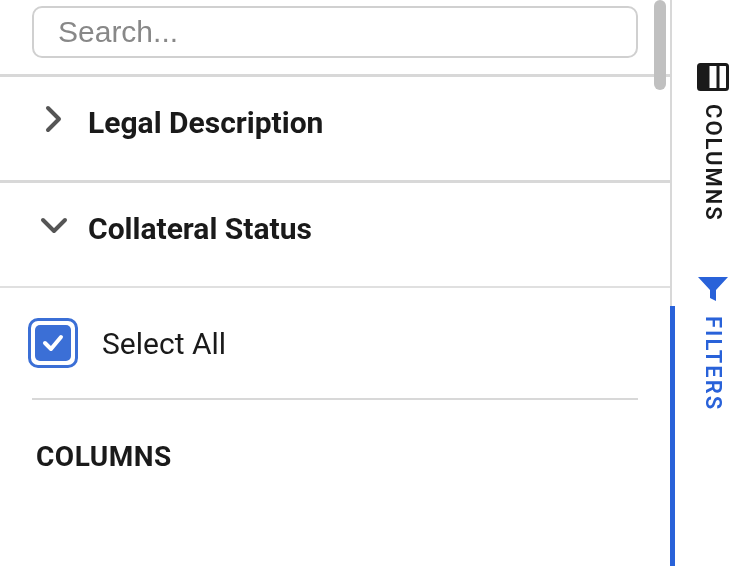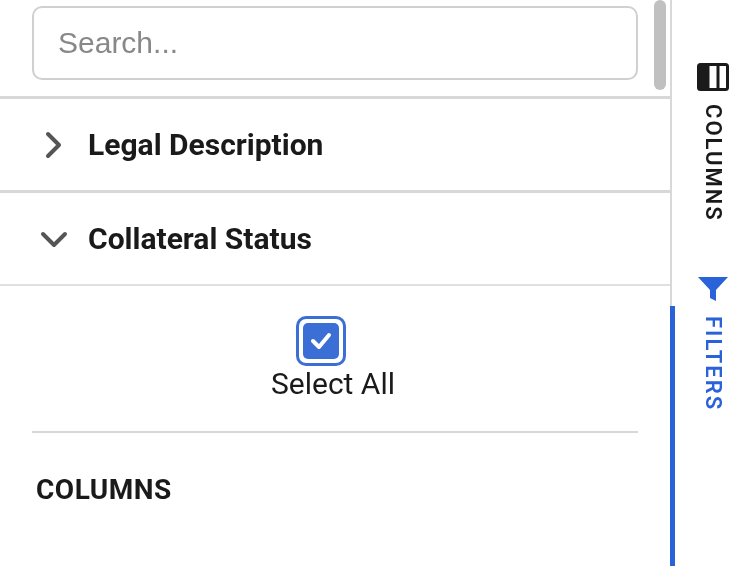--- a/index.html
+++ b/index.html
@@ -18,40 +18,39 @@
     .main-panel {
       flex: 1;
       position: relative;
       overflow: hidden;
     }
     .search-container {
       padding: 6px 32px 16px 32px;
     }
     .search-input {
       width: 100%;
-      height: 74px;
+      height: 52px;
       border: 2px solid #d0d0d0;
       border-radius: 10px;
       padding: 0 24px;
       font-size: 30px;
       color: #14532d;
       outline: none;
     }
     .search-input::placeholder {
       color: #888;
     }
     .divider {
       border: none;
       border-top: 3px solid #d8d8d8;
       width: 100%;
     }
     .section-header {
       display: flex;
-      align-items: center;
-      padding: 28px 32px 28px 40px;
+      padding: 28px 32px 40px 40px;
     }
     .chevron {
       width: 28px;
       height: 28px;
       display: flex;
       align-items: center;
       justify-content: center;
       margin-right: 20px;
     }
     .section-title {
@@ -61,21 +60,20 @@
     }
     .divider-thin {
       border: none;
       border-top: 2px solid #e0e0e0;
       width: 100%;
     }
     .select-all-row {
       display: flex;
       align-items: center;
       padding: 30px 32px 30px 28px;
-      flex-direction: column;
     }
     .checkbox-outer {
       width: 50px;
       height: 50px;
       border: 3px solid #3b6fd6;
       border-radius: 10px;
       display: flex;
       align-items: center;
       justify-content: center;
       margin-right: 24px;

